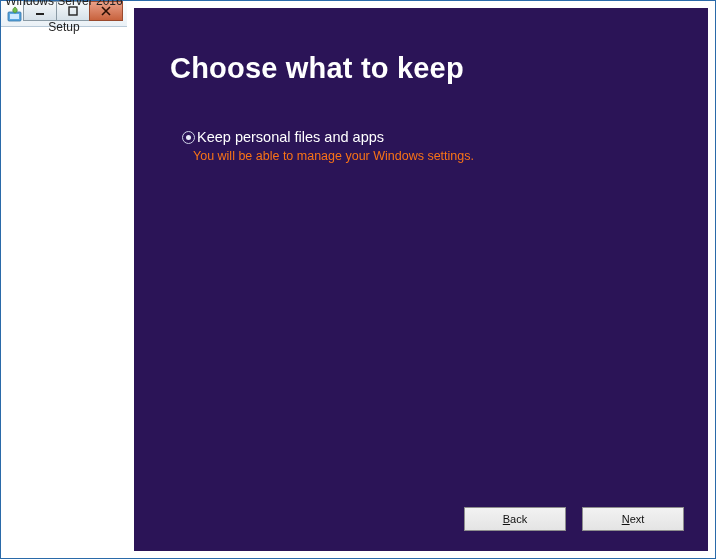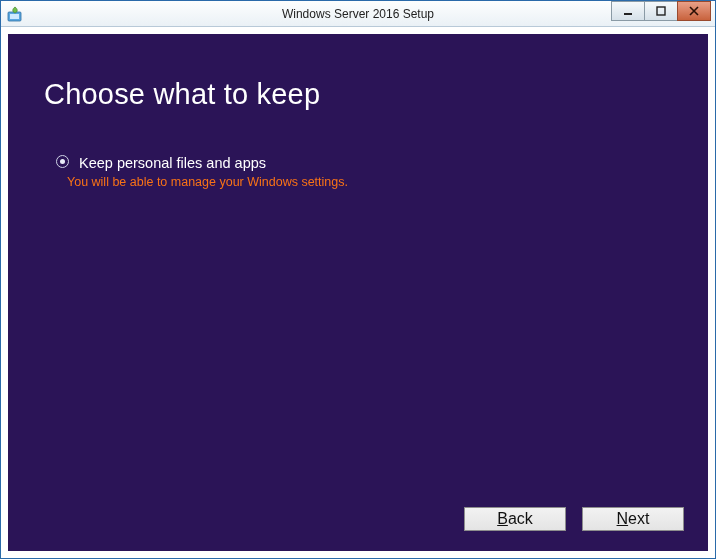--- a/index.html
+++ b/index.html
@@ -1,20 +1,20 @@
 <!DOCTYPE html>
 <html><head>
 <meta charset="utf-8">
 <style>
   * { box-sizing: border-box; margin: 0; padding: 0; }
   html, body { width: 716px; height: 559px; font-family: "Segoe UI", Tahoma, sans-serif; background: #fff; }
   .window {
     width: 716px; height: 559px;
     border: 1px solid #2a6aa9;
-    display: flex; flex-direction: column;
+    display: flex; flex-direction: row;
     background: #fff;
   }
   .titlebar {
     height: 26px;
     background: linear-gradient(#fdfefe,#eaf1f6);
     border-bottom: 1px solid #b8c9d8;
     display: flex; align-items: center;
     position: relative;
   }
   .titlebar .app-icon {
@@ -52,28 +52,28 @@
   }
   .content {
     width:100%; height:100%;
     background:#2b1457;
     color:#fff;
     position:relative;
     padding: 44px 36px 0 36px;
   }
   .heading {
     font-size: 29px;
-    font-weight: 400;
+    font-weight: 700;
     color:#fff;
     letter-spacing: 0.2px;
     margin-bottom: 44px;
   }
   .option { margin-bottom: 24px; }
   .option .row {
-    display:flex; gap:10px;
+    display:flex; align-items:center; gap:2px;
     cursor:default;
     padding-left:12px;
   }
   .radio {
     width:13px; height:13px; border:1px solid #cfd3e6;
     border-radius:50%;
     background:#2b1457;
     display:flex; align-items:center; justify-content:center;
     flex-shrink:0;
   }
@@ -92,21 +92,21 @@
   }
   .footer {
     position:absolute;
     right: 24px; bottom: 20px;
     display:flex; gap:16px;
   }
   .btn {
     width: 102px; height: 24px;
     background: linear-gradient(#f2f2f2,#e4e4e4);
     border:1px solid #8d8d8d;
-    font-size:16px; color:#111;
+    font-size:11px; color:#111;
     display:flex; align-items:center; justify-content:center;
     cursor:default;
     font-family: "Segoe UI", Tahoma, sans-serif;
   }
   .btn .ul { text-decoration: underline; }
 </style>
 </head>
 <body>
 
 <div class="window">

